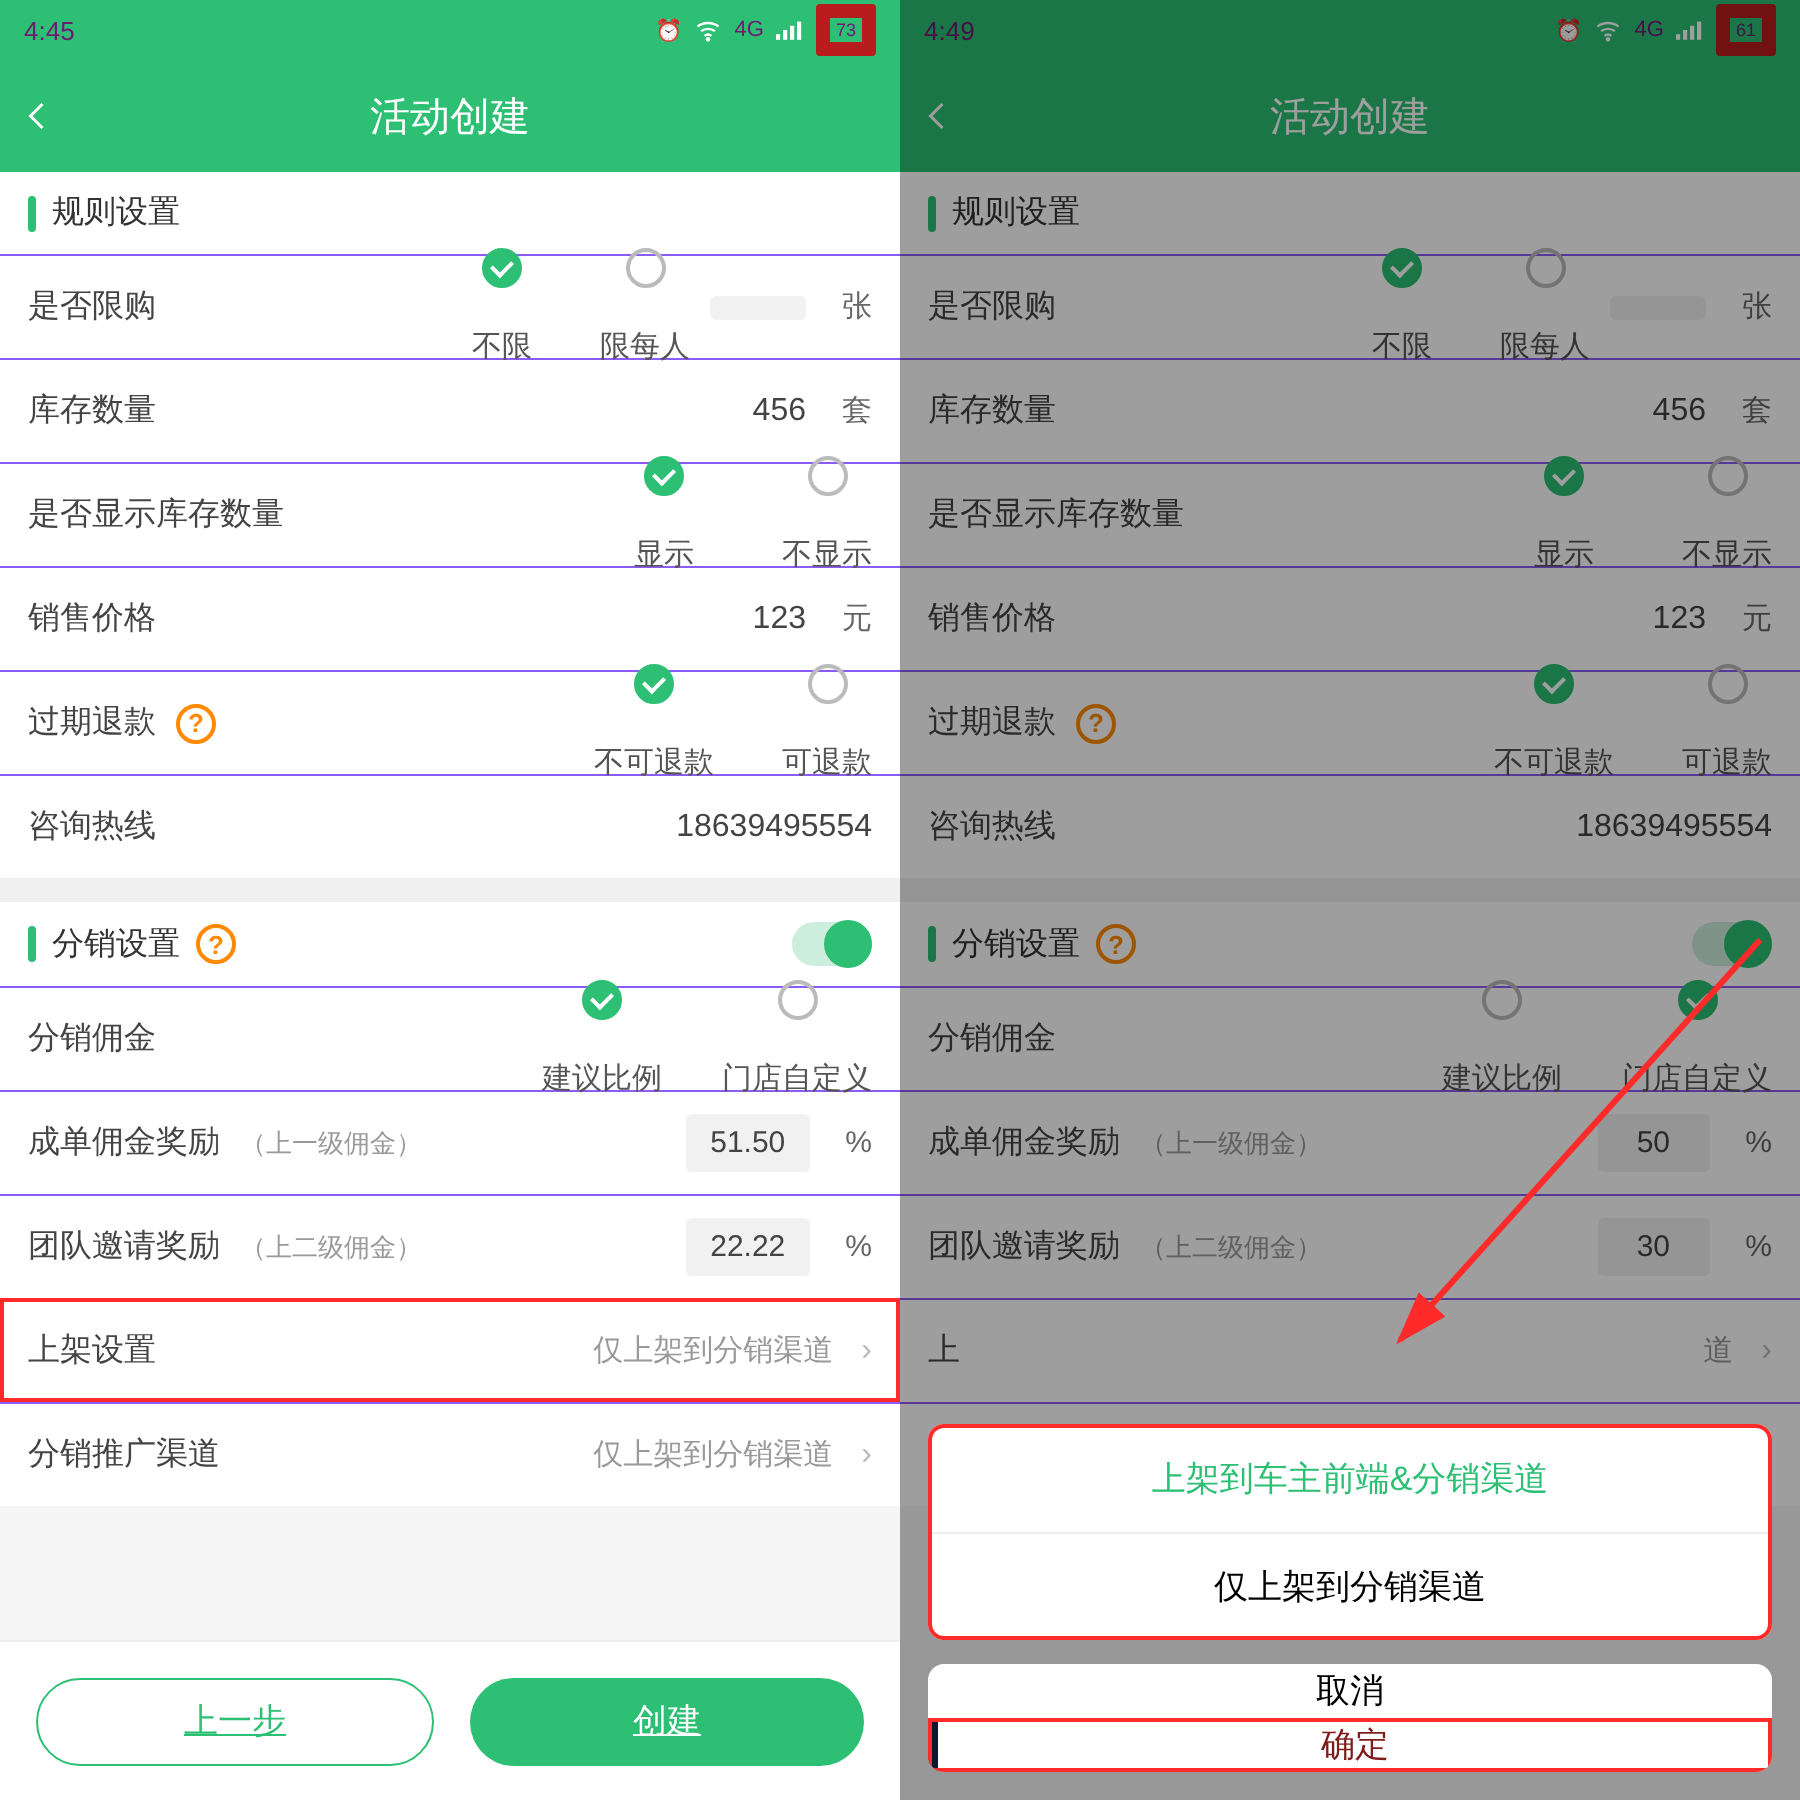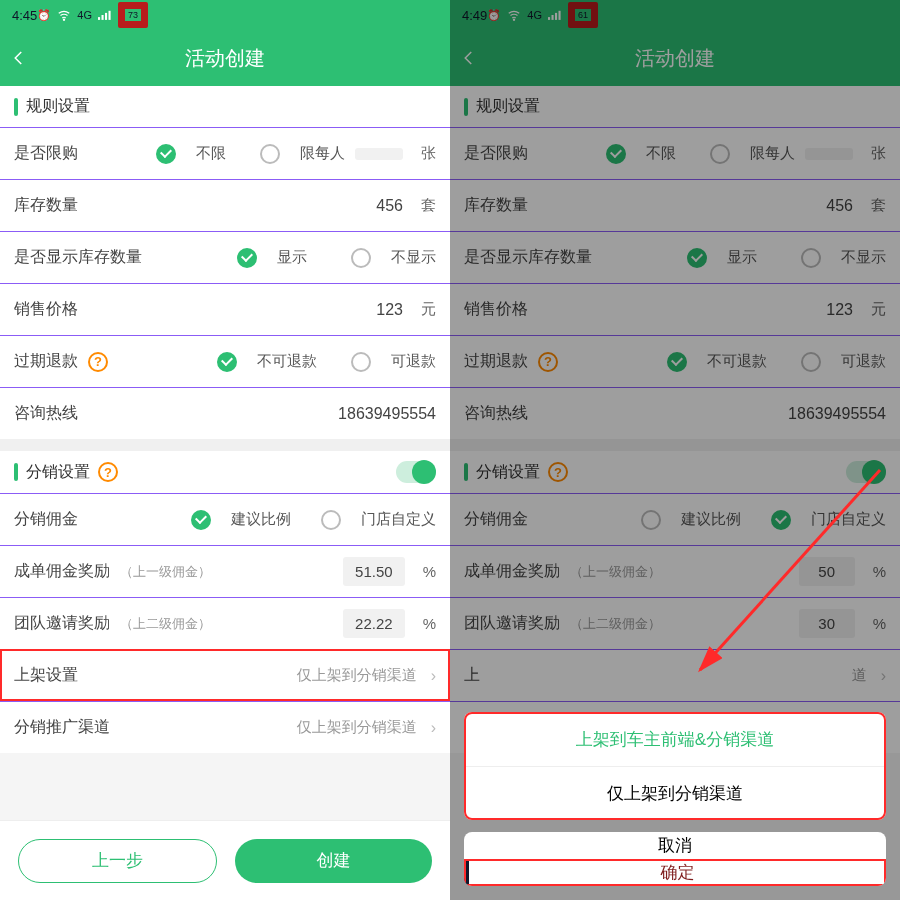--- a/index.html
+++ b/index.html
@@ -1,47 +1,47 @@
 <!DOCTYPE html>
 <html><head>
 <meta charset="utf-8">
 <style>
   * { box-sizing: border-box; margin: 0; padding: 0; }
   html, body { width: 900px; height: 900px; font-family: -apple-system, "Helvetica Neue", Arial, sans-serif; background: #fff; }
   body { display: flex; }
   .phone { width: 450px; height: 900px; position: relative; display: flex; flex-direction: column; overflow: hidden; }
-  .statusbar { height: 30px; background: #2dbf73; color: #0f172a; display: flex; align-items: center; padding: 0 12px; font-size: 13px; font-weight: 500; }
+  .statusbar { height: 30px; background: #2dbf73; color: #701a75; display: flex; align-items: center; justify-content: space-between; padding: 0 12px; font-size: 13px; font-weight: 500; }
   .statusbar .right { display: flex; align-items: center; gap: 6px; font-size: 11px; }
   .sb-ico { width: 14px; height: 14px; display: inline-flex; align-items: center; justify-content: center; }
   .batt-box { border: 7px solid #b91c1c; border-radius: 2px; font-size: 9px; padding: 0 3px; line-height: 12px; }
   .header { height: 56px; background: #2dbf73; color: #fff; display: flex; align-items: center; justify-content: center; position: relative; font-size: 20px; }
   .back { position: absolute; left: 10px; top: 0; bottom: 0; width: 40px; display: flex; align-items: center; justify-content: flex-start; }
   .content { flex: 1; background: #f5f5f5; overflow: hidden; display: flex; flex-direction: column; }
   .card { background: #fff; }
   .sec-title { display: flex; align-items: center; padding: 10px 14px; font-size: 16px; color: #333; gap: 8px; }
   .green-bar { width: 4px; height: 18px; background: #2dbf73; border-radius: 2px; }
   .row { display: flex; align-items: center; padding: 0 14px; height: 52px; font-size: 16px; color: #444; border-top: 1px solid #8b5cf6; gap: 10px; }
   .row-label { flex: 0 0 auto; }
   .row-spacer { flex: 1; }
   .unit { color: #666; font-size: 15px; margin-left: 8px; }
   .val { color: #444; }
   .val-box { background: #f1f1f1; padding: 6px 12px; border-radius: 3px; min-width: 56px; text-align: center; color: #444; font-size: 15px; }
   .radio { width: 20px; height: 20px; border-radius: 50%; border: 2px solid #bbb; display: inline-flex; align-items: center; justify-content: center; flex-shrink: 0; }
   .radio.on { background: #2dbf73; border-color: #2dbf73; }
   .radio.on::after { content: ""; width: 8px; height: 5px; border-left: 2px solid #fff; border-bottom: 2px solid #fff; transform: rotate(-45deg) translate(1px,-1px); }
-  .opt { display: flex; align-items: center; gap: 20px; font-size: 15px; color: #555; }
+  .opt { display: flex; align-items: center; gap: 20px; font-size: 15px; color: #555; flex-direction: column; }
   .help { width: 20px; height: 20px; border: 2px solid #ff8a00; color: #ff8a00; border-radius: 50%; display: inline-flex; align-items: center; justify-content: center; font-size: 13px; font-weight: bold; }
   .gap { height: 12px; background: #f0f0f0; }
   .toggle { width: 40px; height: 22px; background: #cdeedd; border-radius: 11px; position: relative; }
   .toggle::after { content: ""; position: absolute; right: 0; top: -1px; width: 24px; height: 24px; background: #2dbf73; border-radius: 50%; }
   .sub { font-size: 13px; color: #999; }
   .chev { color: #bbb; font-size: 16px; margin-left: 4px; }
   .list-link { color: #999; font-size: 15px; }
   .footer { height: 80px; background: #fff; display: flex; align-items: center; justify-content: center; gap: 18px; padding: 0 18px; border-top: 1px solid #eee; }
-  .btn { flex: 1; height: 44px; border-radius: 22px; display: flex; align-items: center; justify-content: center; font-size: 17px; }
+  .btn { flex: 1; height: 44px; border-radius: 22px; display: flex; align-items: center; justify-content: center; font-size: 17px; text-decoration: underline; }
   .btn-outline { border: 1px solid #2dbf73; color: #2dbf73; background: #fff; }
   .btn-solid { background: #2dbf73; color: #fff; }
   .hl-red { outline: 2px solid #ff2a2a; outline-offset: -2px; }
 
   
   .dim { position: absolute; inset: 0; background: rgba(0,0,0,0.38); }
   .sheet-wrap { position: absolute; left: 14px; right: 14px; bottom: 14px; }
   .sheet { background: #fff; border-radius: 8px; overflow: hidden; text-align: right; }
   .sheet-opt { height: 54px; display: flex; align-items: center; justify-content: center; font-size: 17px; border-top: 1px solid #eee; }
   .sheet-opt:first-child { border-top: none; color: #2dbf73; }

